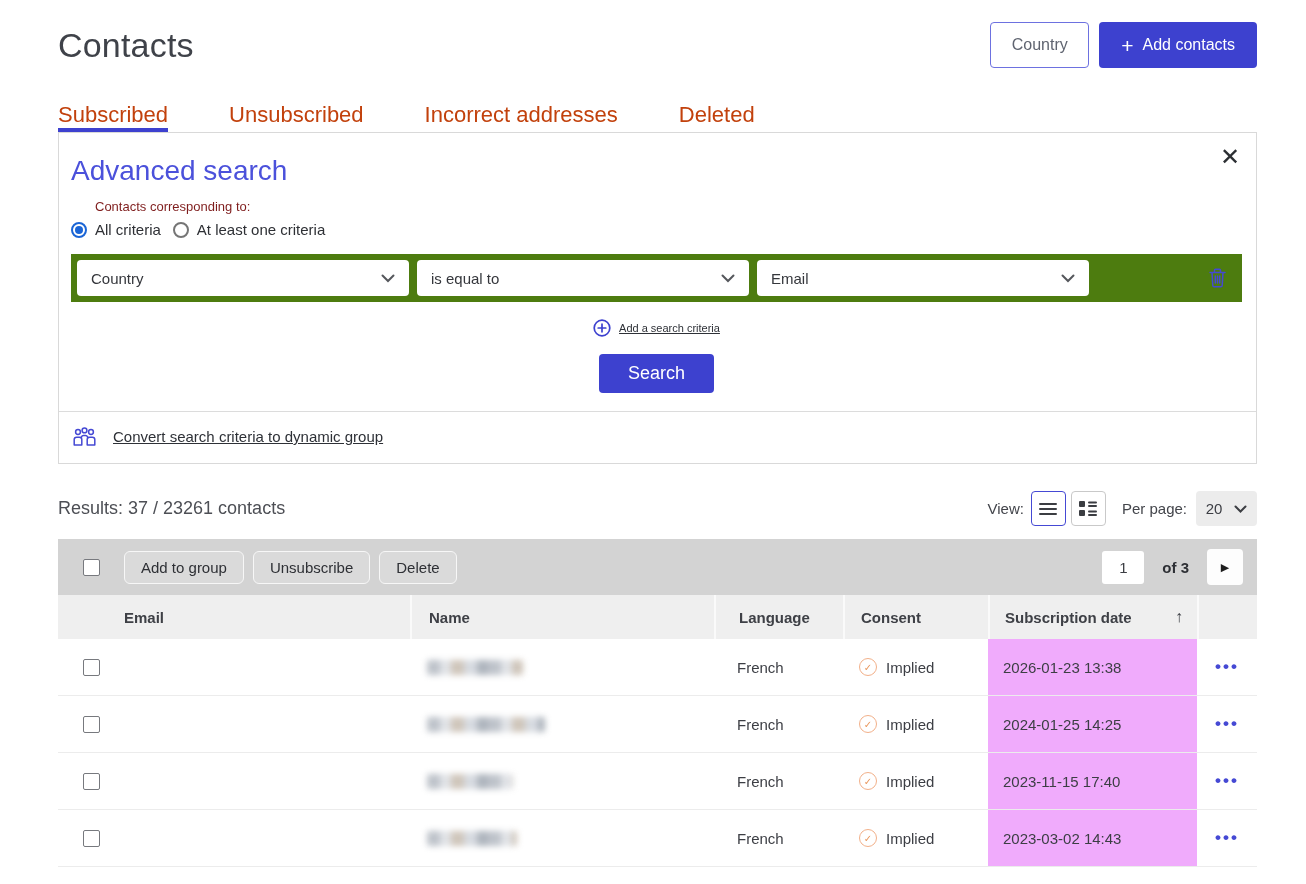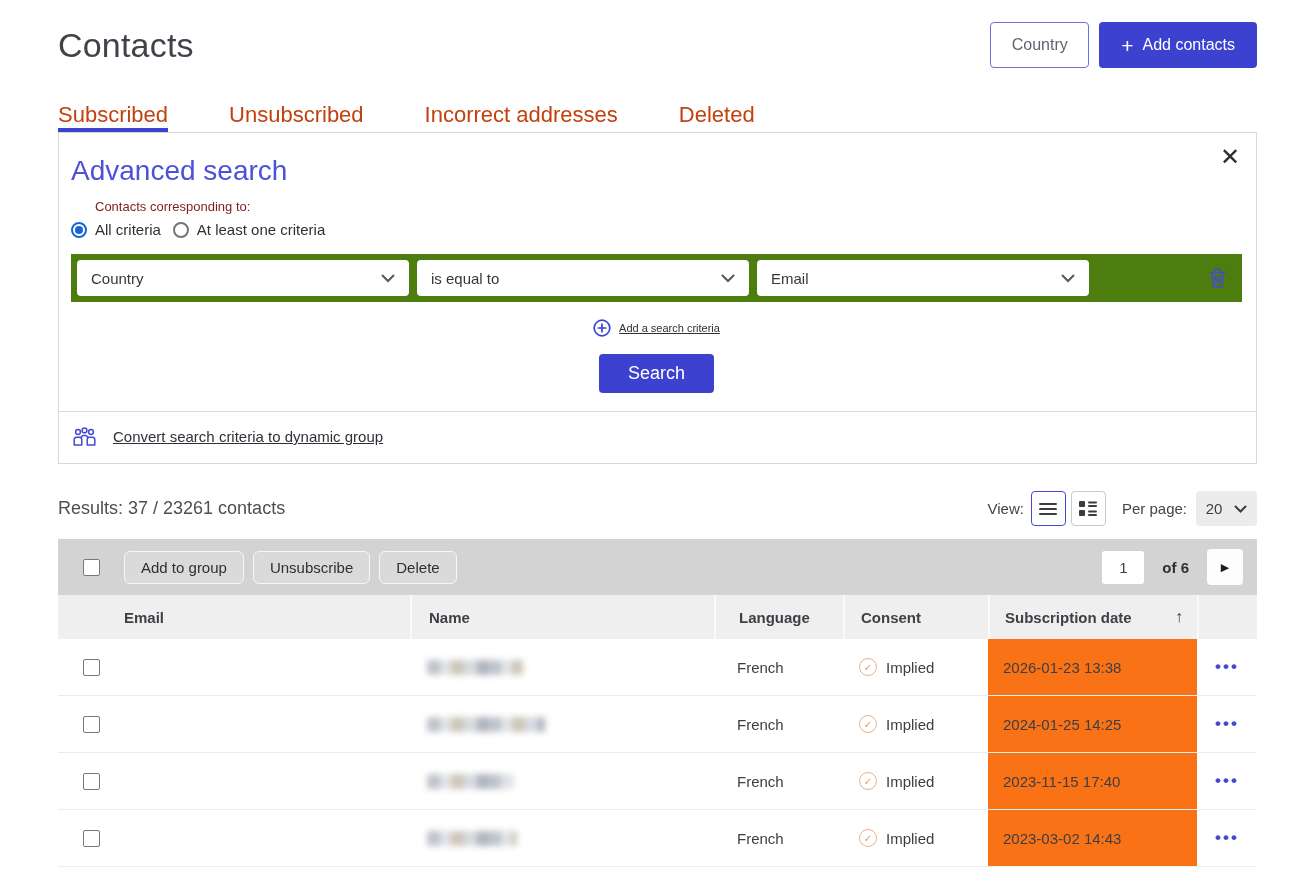--- a/index.html
+++ b/index.html
@@ -83,21 +83,21 @@
   .c-email { width:286px; flex:none; }
   .c-name  { width:304px; flex:none; padding-left:17px; border-left:2px solid #fafafa; align-self:stretch; display:flex; align-items:center; }
   .c-lang  { width:129px; flex:none; padding-left:23px; border-left:2px solid #fafafa; align-self:stretch; display:flex; align-items:center; }
   .c-consent { width:145px; flex:none; padding-left:16px; border-left:2px solid #fafafa; align-self:stretch; display:flex; align-items:center; }
   .c-date  { width:209px; flex:none; padding-left:15px; padding-right:14px; border-left:2px solid #fafafa; align-self:stretch; display:flex; align-items:center; }
   .c-actions { flex:1; border-left:2px solid #fafafa; align-self:stretch; display:flex; align-items:center; justify-content:center; }
   .sort-arrow { margin-left:auto; font-size:16px; font-weight:400; color:#3e4046; }
 
   .trow { display:flex; align-items:center; height:57px; border-bottom:1px solid #ececec; font-size:15px; color:#3c3e44; background:#fff; }
   .trow .c-name, .trow .c-lang, .trow .c-consent, .trow .c-actions { border-left:none; }
-  .trow .c-date { border-left:none; background:#f97316; }
+  .trow .c-date { border-left:none; background:#f0abfc; }
   .redacted { height:15px; border-radius:2px; filter:blur(3px); opacity:.8;
     background:repeating-linear-gradient(90deg,#aeb4bd 0 13px,#d9dce1 13px 24px,#c3b7a9 24px 37px,#cdd2d9 37px 50px,#9aa2ad 50px 61px); }
   .consent-cell { display:flex; align-items:center; gap:9px; }
   .consent-icon { width:18px; height:18px; border-radius:50%; border:1.5px solid #f2b089; color:#e9965c;
     font-size:10px; display:inline-flex; align-items:center; justify-content:center; flex:none; }
   .dots { color:#4549d4; font-size:17px; font-weight:700; letter-spacing:2px; cursor:pointer; }
 
   svg { display:block; }
 </style>
 </head>
@@ -247,21 +247,21 @@
     <span class="col-check">
       <span class="checkbox"></span>
     </span>
     <span class="bulk-buttons">
       <button class="bulk-btn">Add to group</button>
       <button class="bulk-btn">Unsubscribe</button>
       <button class="bulk-btn">Delete</button>
     </span>
     <span class="bulk-right">
       <input class="page-input" value="1" style="">
-      <span class="page-of">of 6</span>
+      <span class="page-of">of 3</span>
       <button class="next-btn"><span>▶</span></button>
     </span>
   </div>
 
   <div class="thead">
     <span class="col-check"></span>
     <span class="c-email">Email</span>
     <span class="c-name">Name</span>
     <span class="c-lang">Language</span>
     <span class="c-consent">Consent</span>

